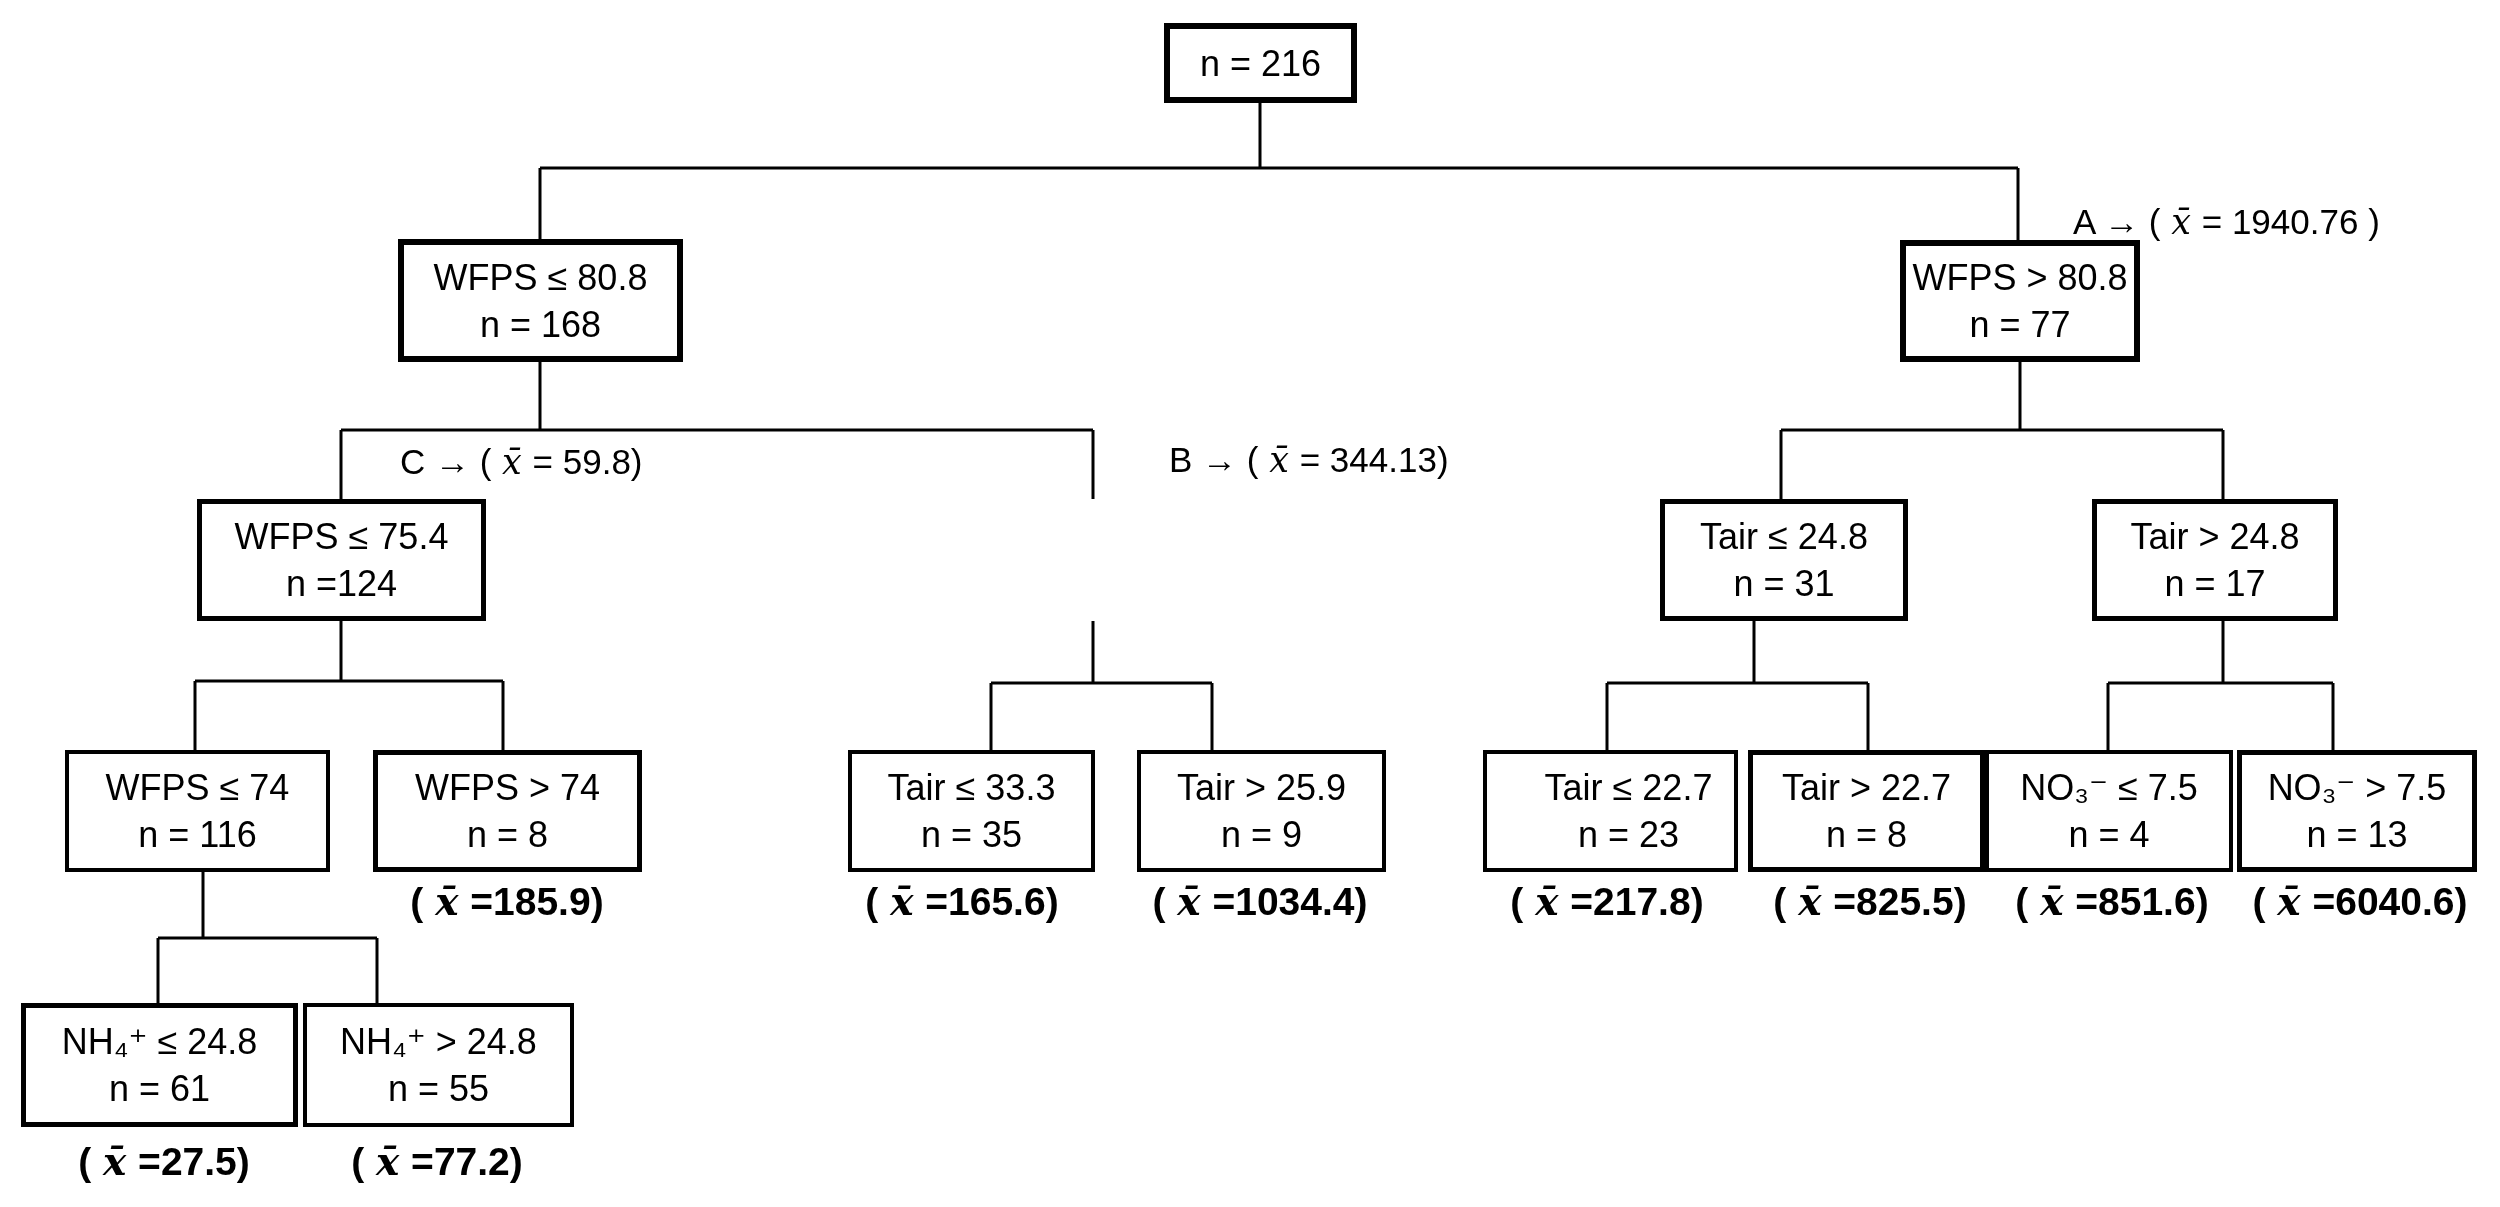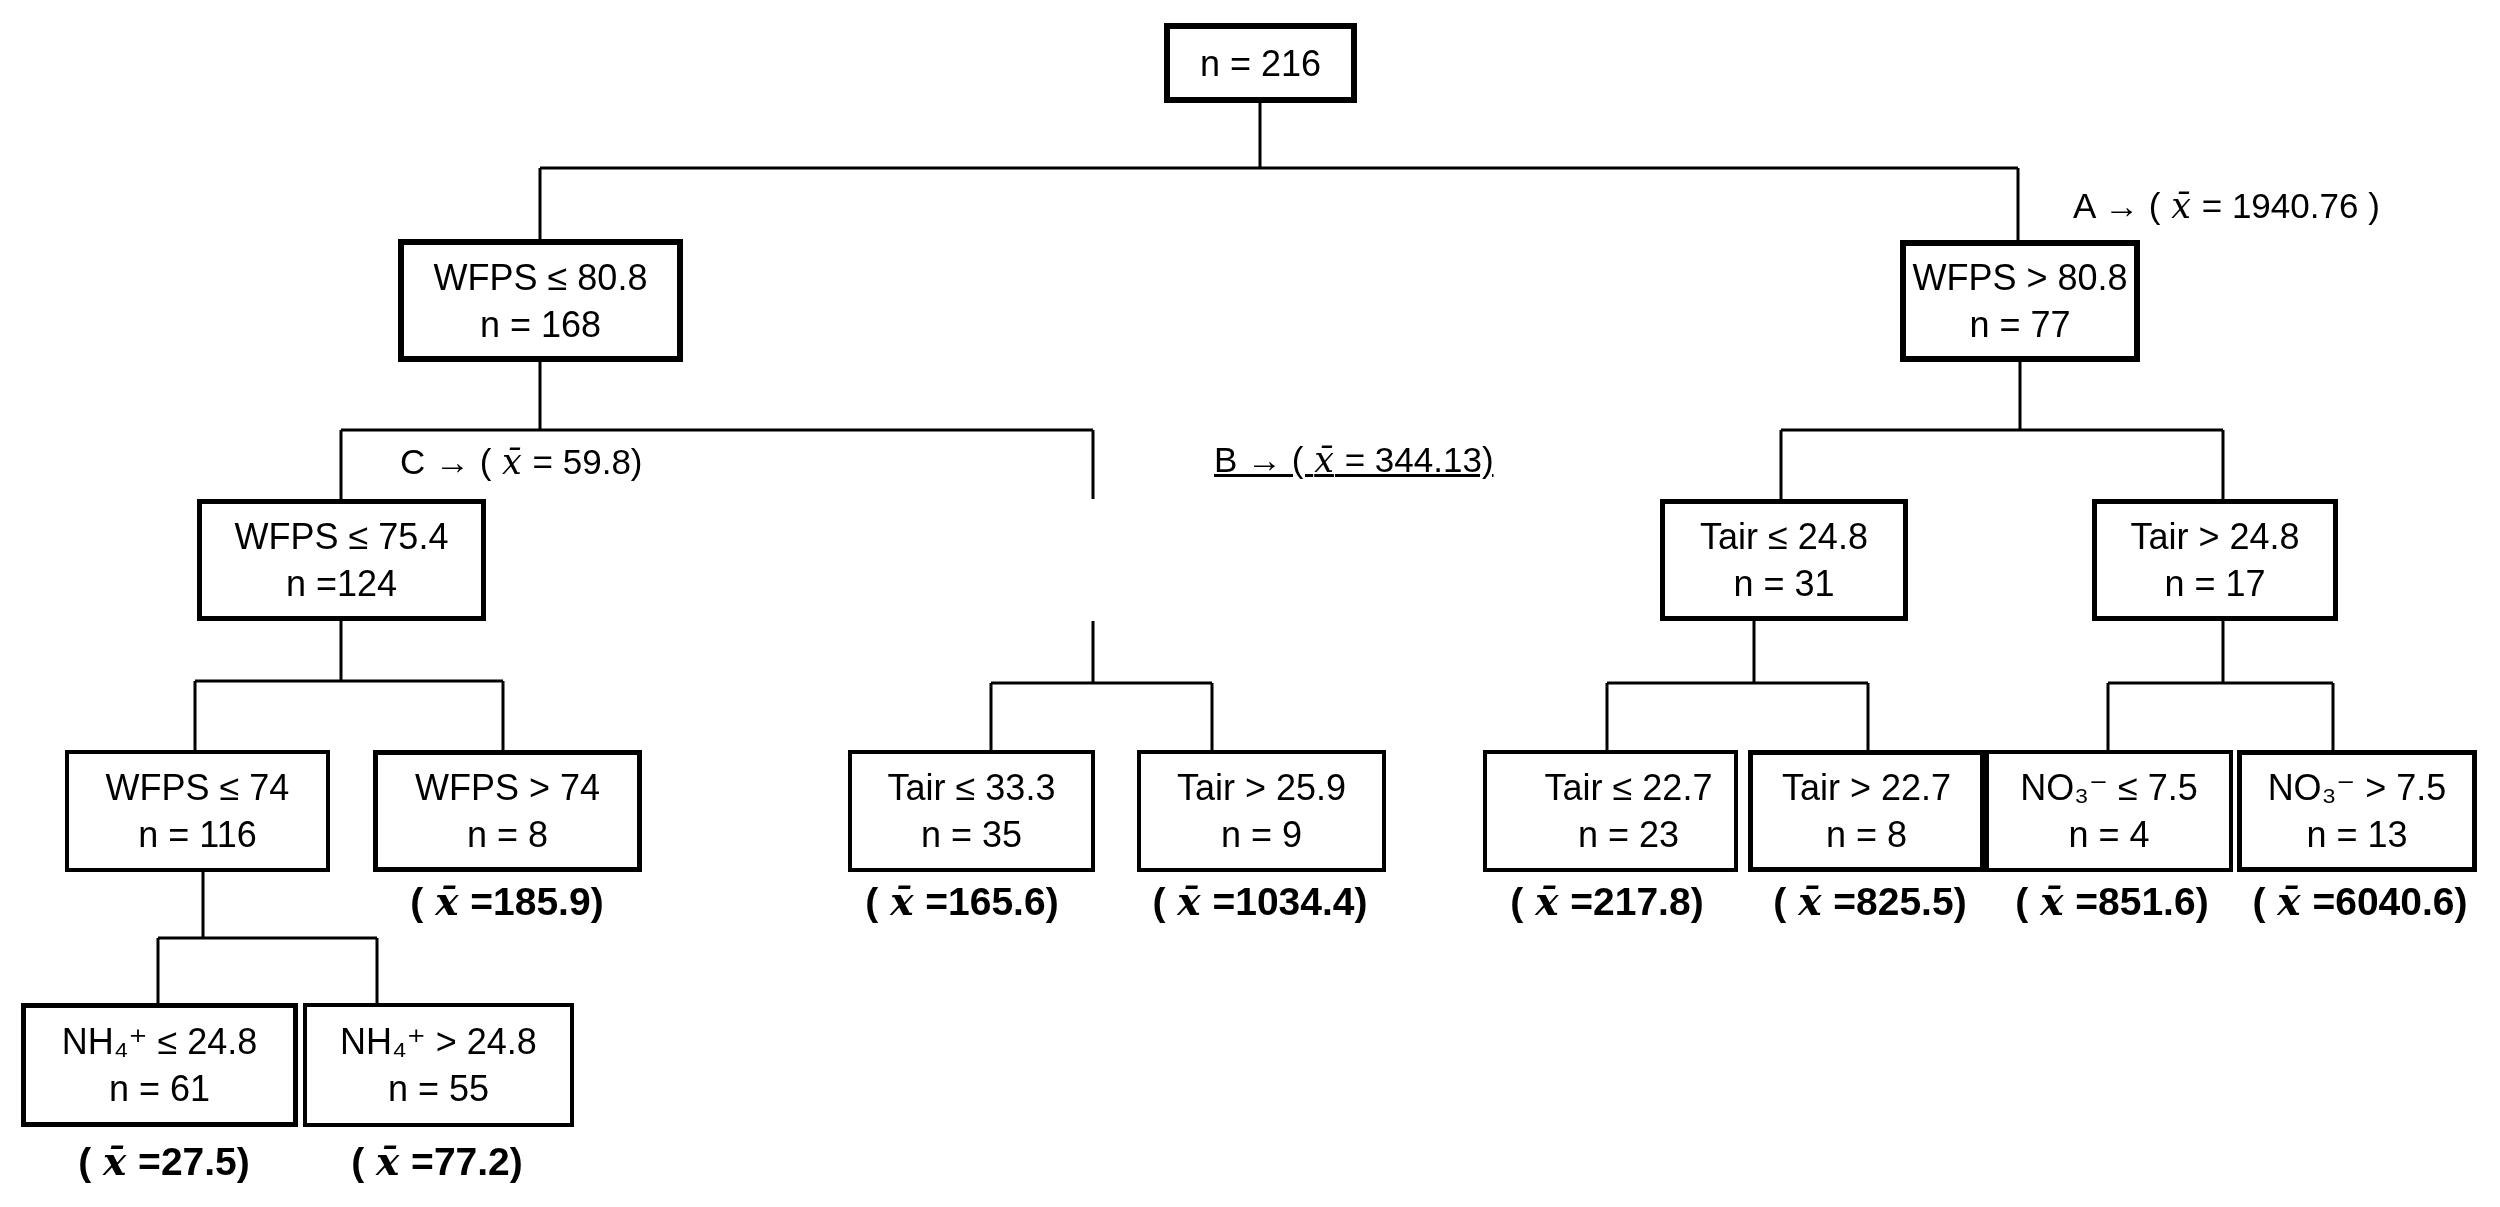--- a/index.html
+++ b/index.html
@@ -61,23 +61,23 @@
   .mn8{left:357px;top:878px;width:300px;}
   .mn9{left:812px;top:878px;width:300px;}
   .mn10{left:1085px;top:878px;width:350px;}
   .mn11{left:1457px;top:878px;width:300px;}
   .mn12{left:1720px;top:878px;width:300px;}
   .mn13{left:1962px;top:878px;width:300px;}
   .mn14{left:2185px;top:878px;width:350px;}
   .mn15{left:14px;top:1138px;width:300px;}
   .mn16{left:287px;top:1138px;width:300px;}
   
-  .annA{left:2073px;top:186px;}
+  .annA{left:2073px;top:202px;}
   .annC{left:400px;top:442px;}
-  .annB{left:1214px;top:440px;text-decoration:underline;}
+  .annB{left:1169px;top:440px;}
 </style>
 </head>
 <body>
 
 <div id="canvas">
 
   <svg id="wires" viewBox="0 0 2500 1207" xmlns="http://www.w3.org/2000/svg">
 
     <path d="M1260 103 V168 M540 168 H2018 M540 168 V239 M2018 168 V240" stroke="#000" stroke-width="3" fill="none"></path>
 

